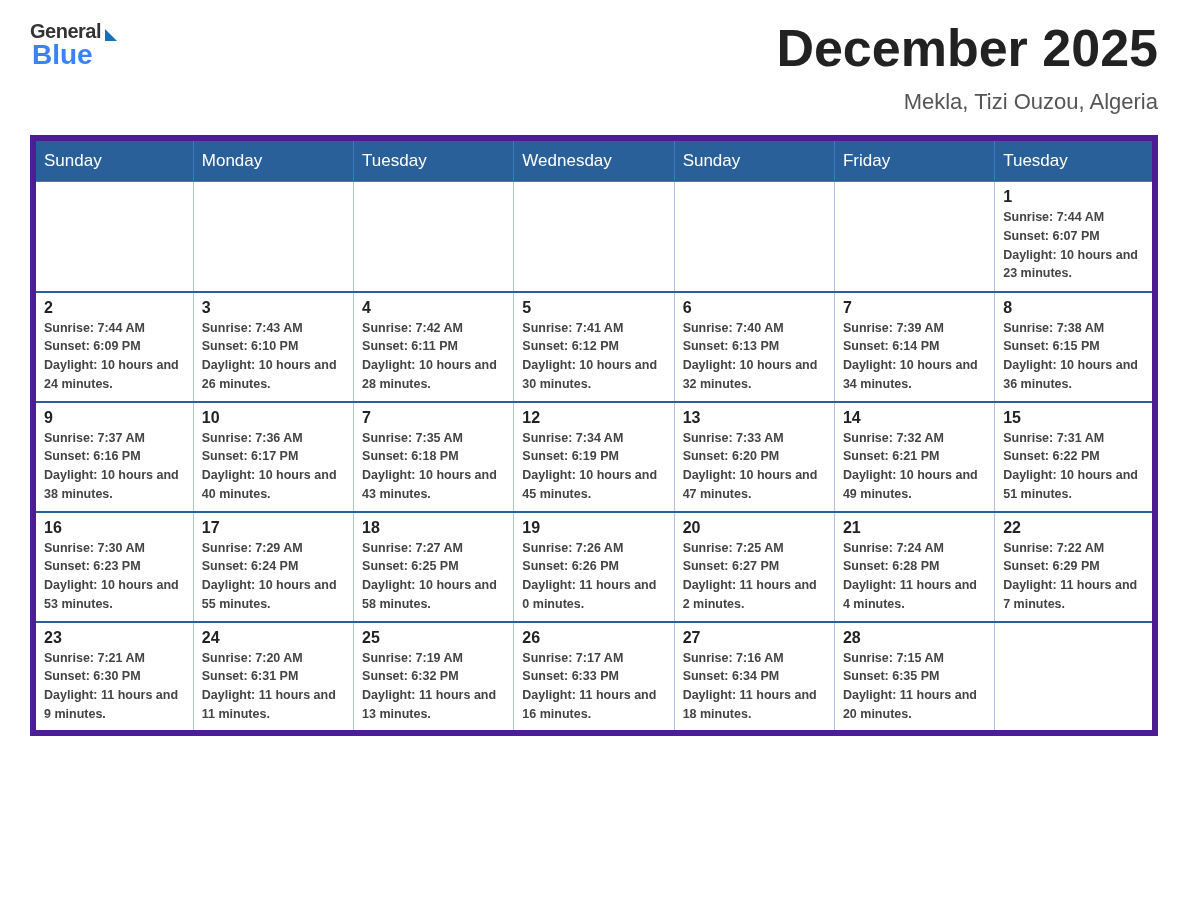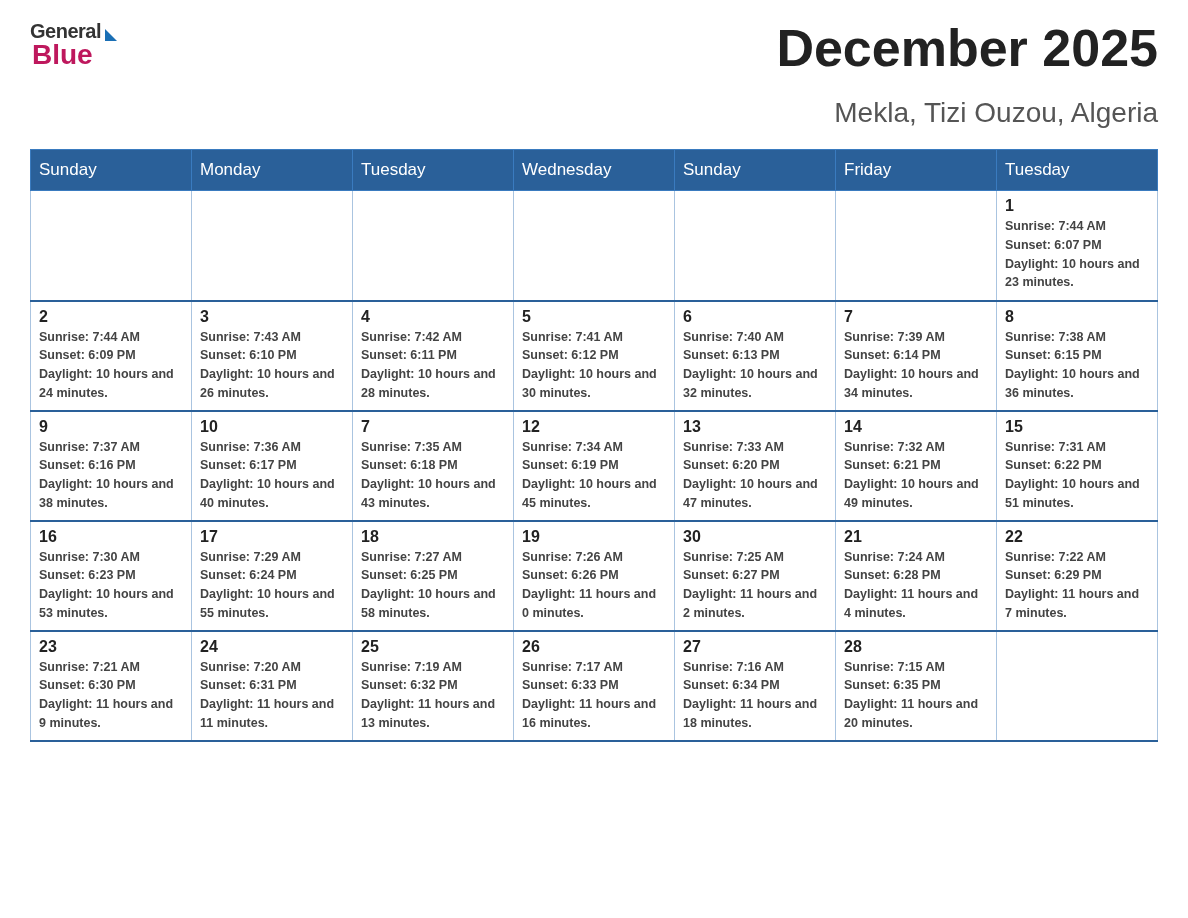--- a/index.html
+++ b/index.html
@@ -37,42 +37,42 @@
       height: 0;
       border-left: 12px solid #1a6fb5;
       border-top: 12px solid transparent;
       border-bottom: 0px solid transparent;
       margin-left: 4px;
       margin-top: 6px;
     }
     .logo-blue {
       font-size: 28px;
       font-weight: bold;
-      color: #be185d;
+      color: #3b82f6;
       margin-top: -4px;
       margin-left: 2px;
     }
     .title-block {
       text-align: right;
     }
     .title-block h1 {
       font-size: 52px;
       font-weight: bold;
       color: #222;
       line-height: 1.1;
     }
     .title-block .subtitle {
-      font-size: 28px;
+      font-size: 22px;
       color: #555;
-      margin-top: 20px;
+      margin-top: 12px;
     }
     .calendar {
       width: 100%;
       border-collapse: collapse;
-      border: 1px solid #4c1d95;
+      border: 6px solid #4c1d95;
     }
     .calendar thead tr th {
       background-color: #2a6099;
       color: #fff;
       font-size: 17px;
       font-weight: normal;
       padding: 10px 8px;
       border: 1px solid #3a7bbf;
       text-align: left;
     }
@@ -216,21 +216,21 @@
         </td>
         <td>
           <div class="day-number">18</div>
           <div class="day-info">Sunrise: 7:27 AM<br>Sunset: 6:25 PM<br>Daylight: 10 hours and 58 minutes.</div>
         </td>
         <td>
           <div class="day-number">19</div>
           <div class="day-info">Sunrise: 7:26 AM<br>Sunset: 6:26 PM<br>Daylight: 11 hours and 0 minutes.</div>
         </td>
         <td>
-          <div class="day-number">30</div>
+          <div class="day-number">20</div>
           <div class="day-info">Sunrise: 7:25 AM<br>Sunset: 6:27 PM<br>Daylight: 11 hours and 2 minutes.</div>
         </td>
         <td>
           <div class="day-number">21</div>
           <div class="day-info">Sunrise: 7:24 AM<br>Sunset: 6:28 PM<br>Daylight: 11 hours and 4 minutes.</div>
         </td>
         <td>
           <div class="day-number">22</div>
           <div class="day-info">Sunrise: 7:22 AM<br>Sunset: 6:29 PM<br>Daylight: 11 hours and 7 minutes.</div>
         </td>

